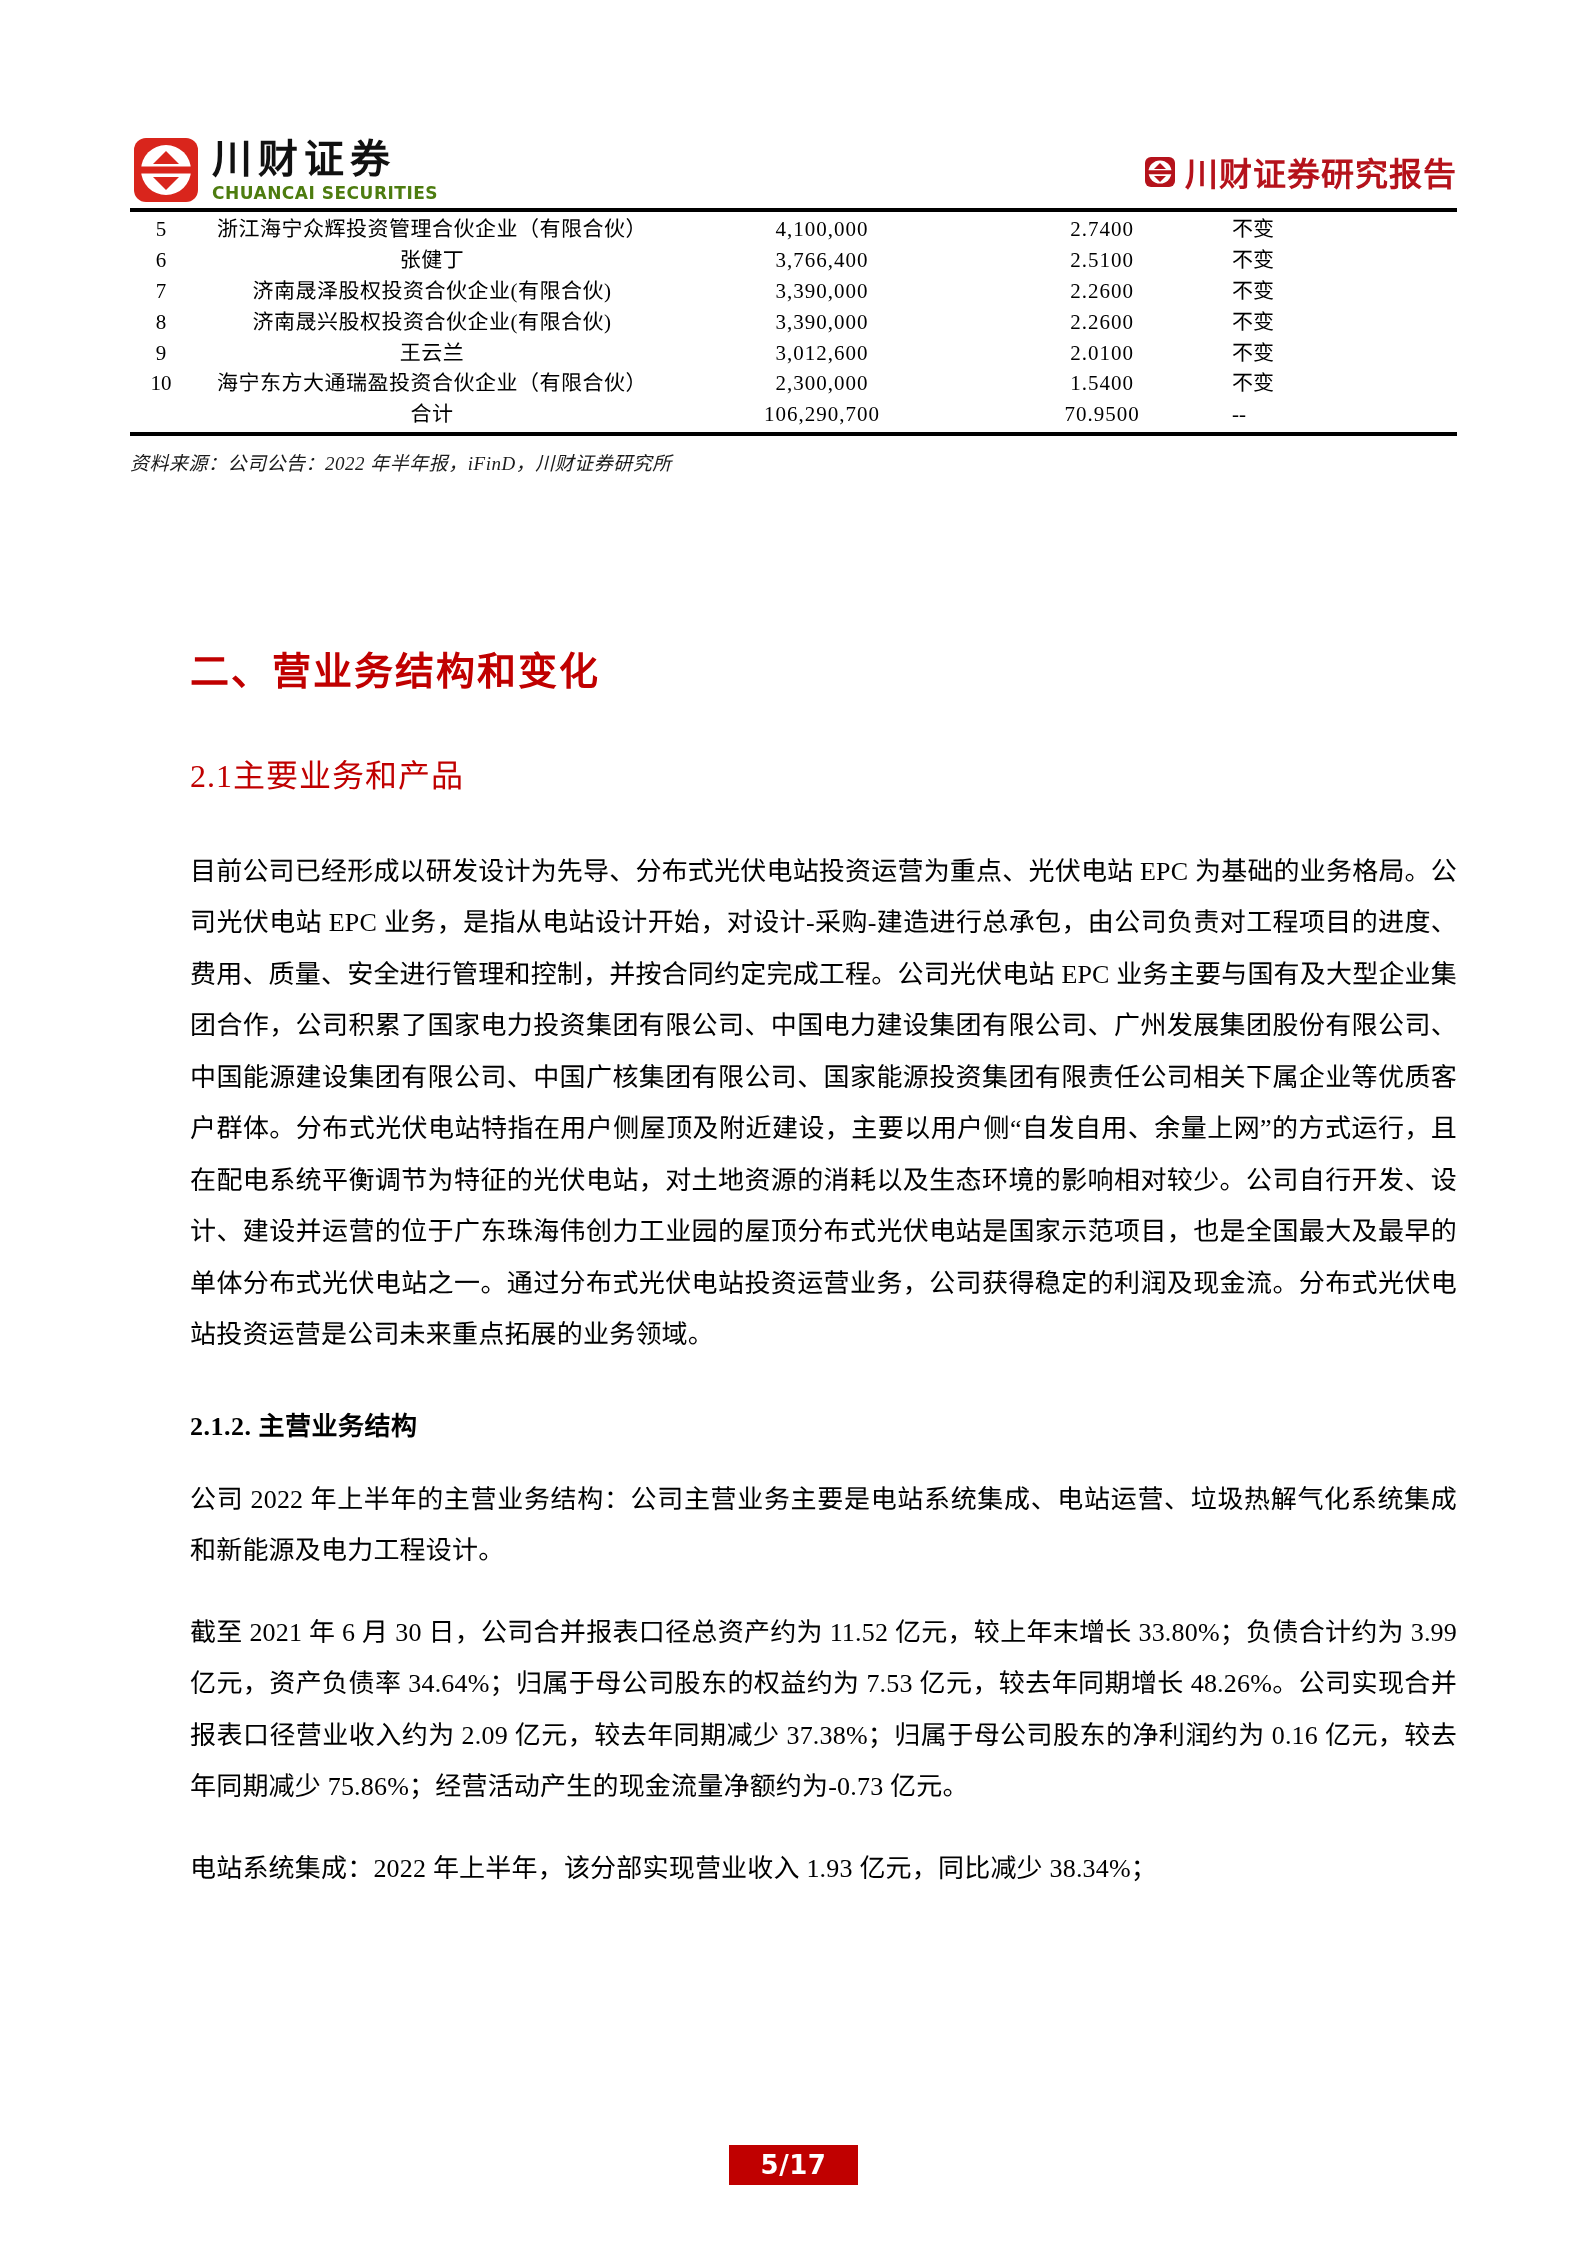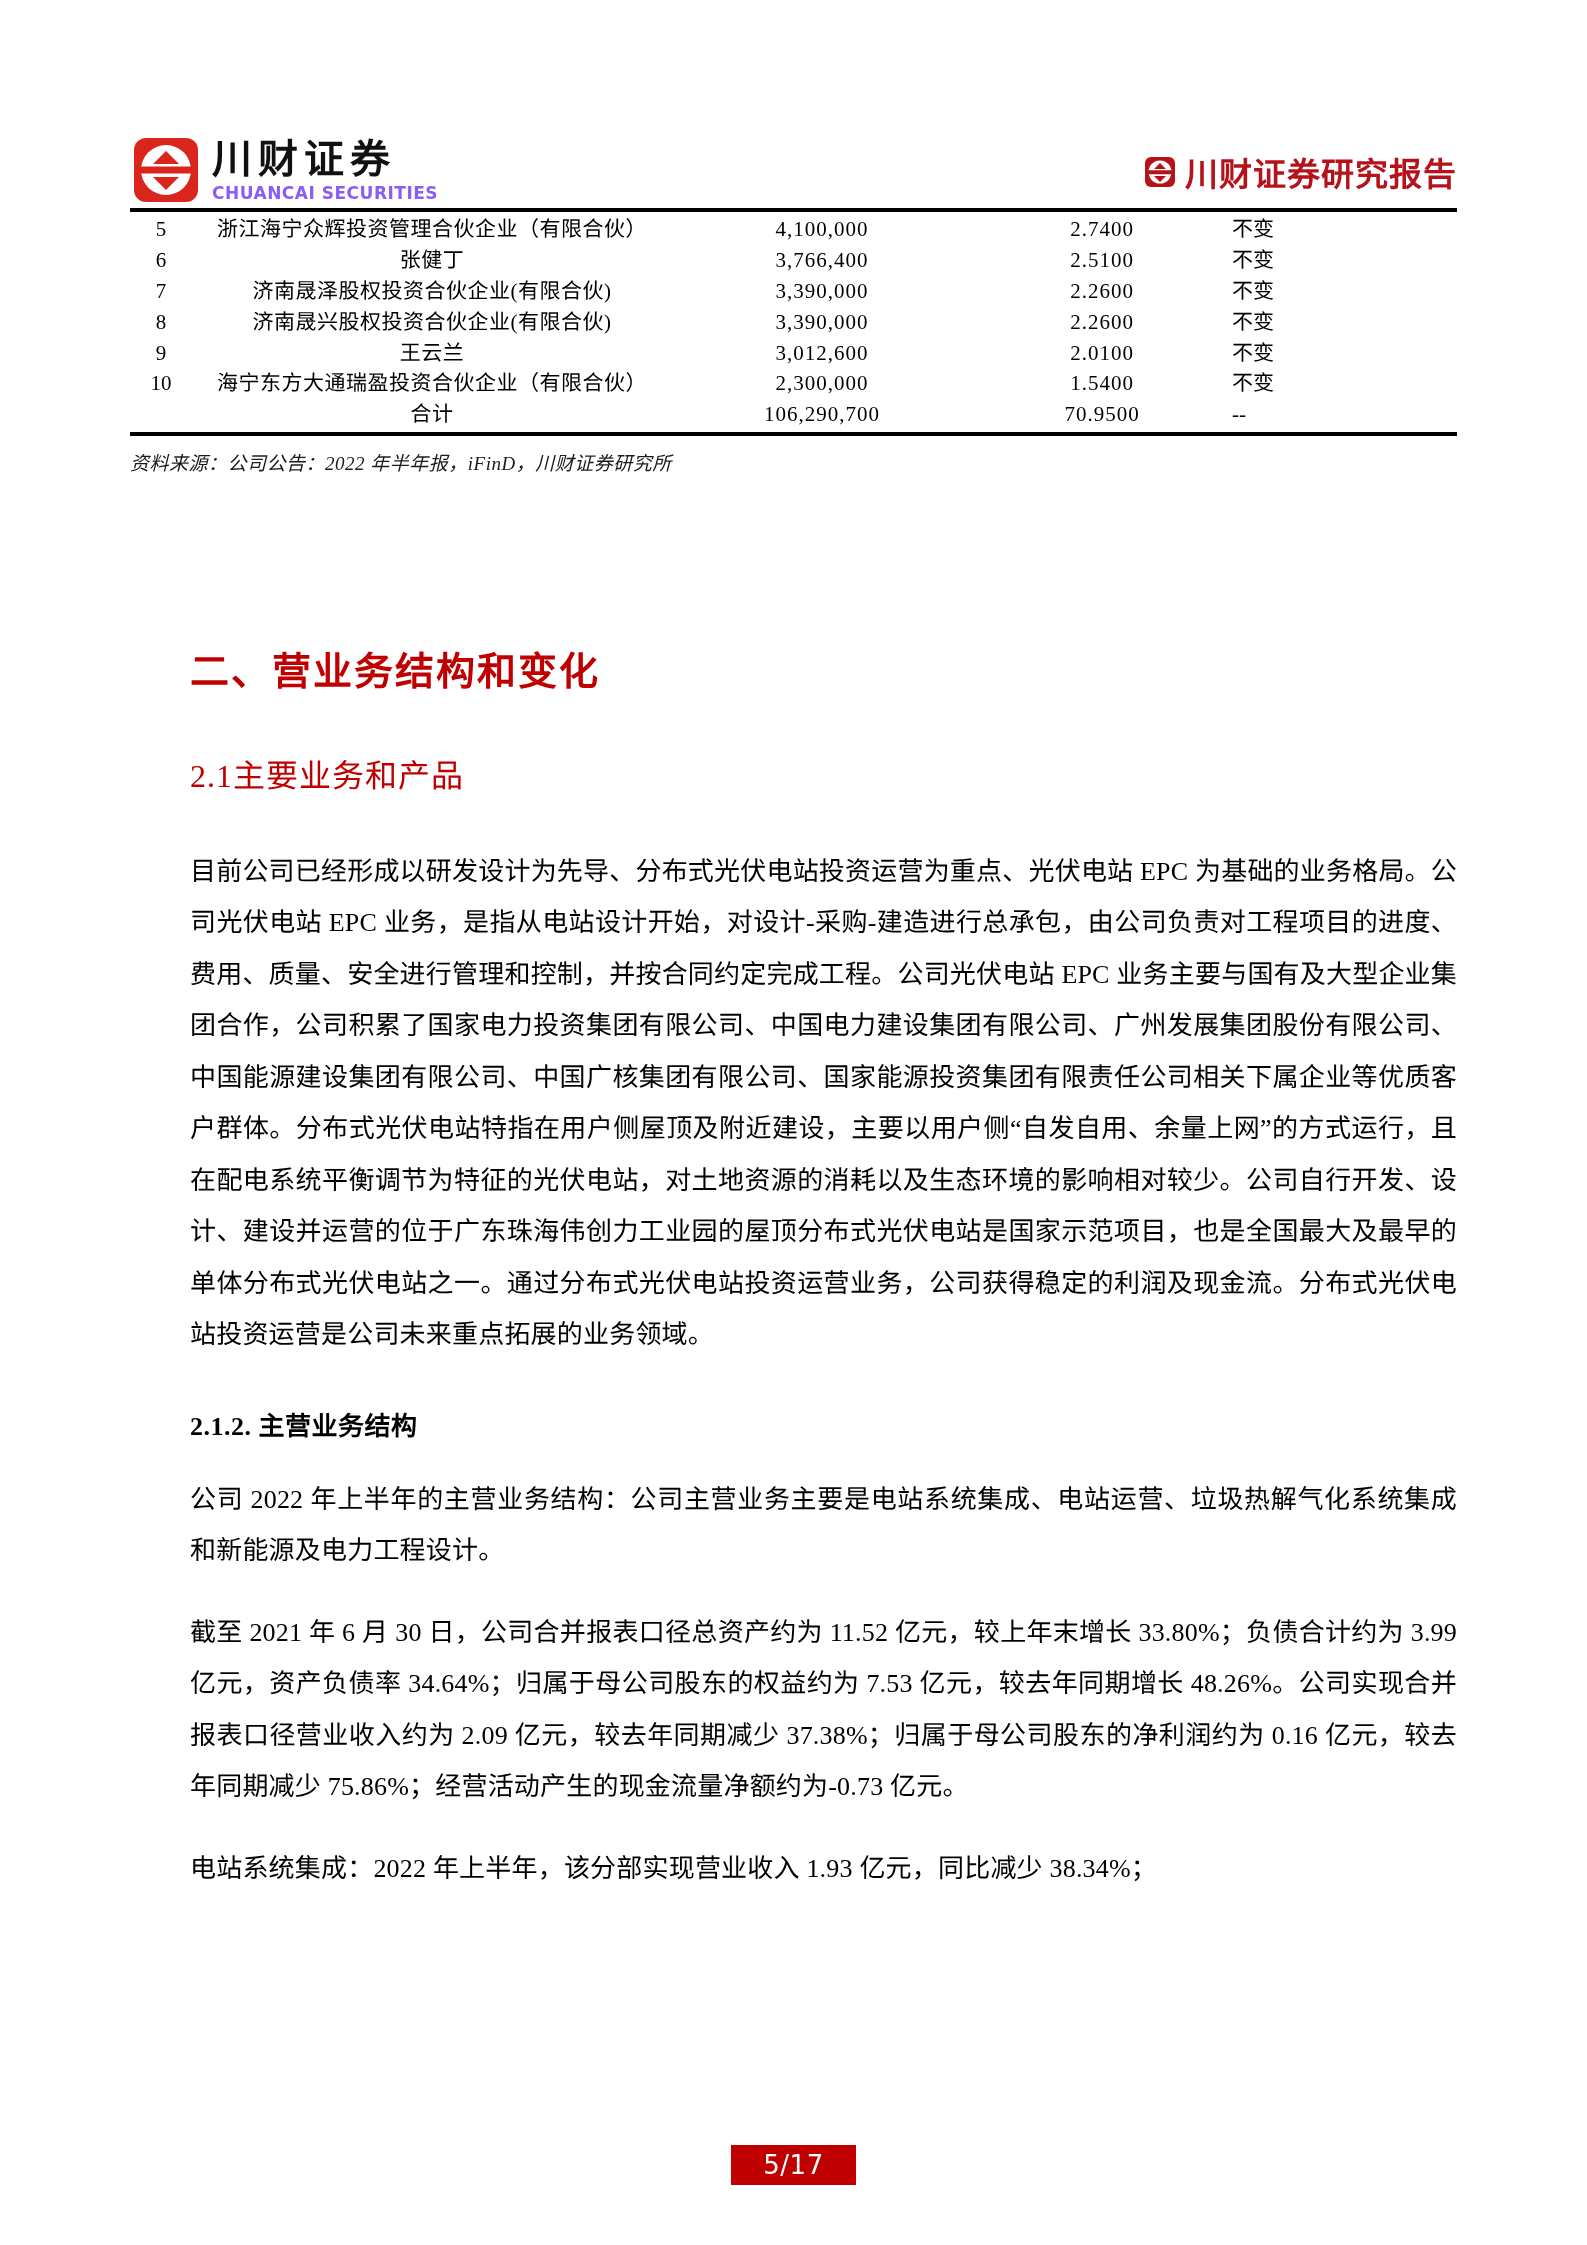--- a/index.html
+++ b/index.html
@@ -95,21 +95,21 @@
     font-size: 40px;
     font-weight: 700;
     letter-spacing: 6px;
     color: #111111;
   }
   .brand-en {
     font-family: "DejaVu Sans", "Liberation Sans", sans-serif;
     font-size: 17px;
     font-weight: 700;
     letter-spacing: 0.5px;
-    color: #8b5cf6;
+    color: #4d7c0f;
     margin-top: 6px;
   }
 
   .report-tag {
     display: flex;
     align-items: center;
     gap: 10px;
     margin-bottom: 6px;
     padding-left: 24px;
   }
@@ -255,21 +255,21 @@
     font-size: 22px;
     color: #4a4a4a;
     letter-spacing: 1px;
     margin-bottom: 14px;
   }
   .page-badge {
     display: inline-block;
     background: #c00000;
     color: #ffffff;
     font-family: "DejaVu Sans", "Liberation Sans", sans-serif;
-    font-weight: 400;
+    font-weight: 700;
     font-size: 26px;
     padding: 5px 32px;
     letter-spacing: 0.5px;
   }
 </style>
 </head>
 <body>
 
 <div class="page">
 

